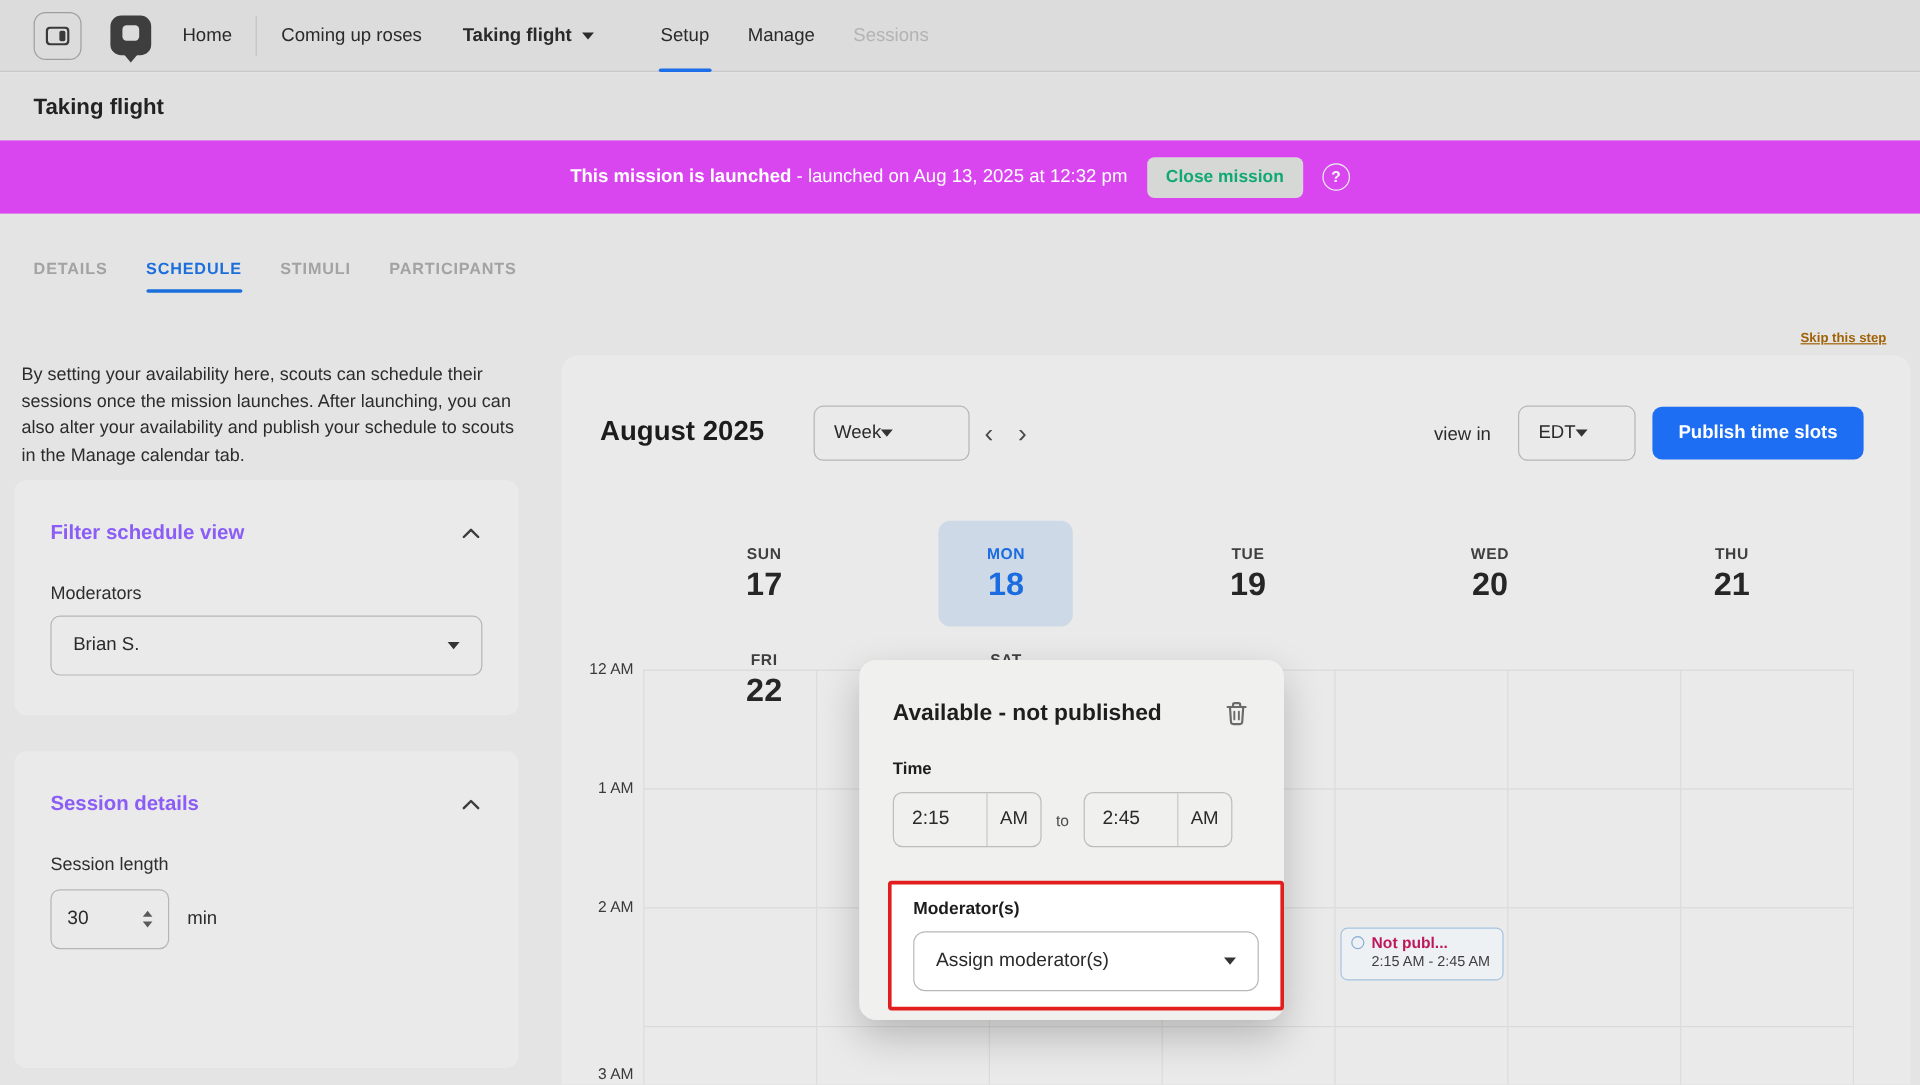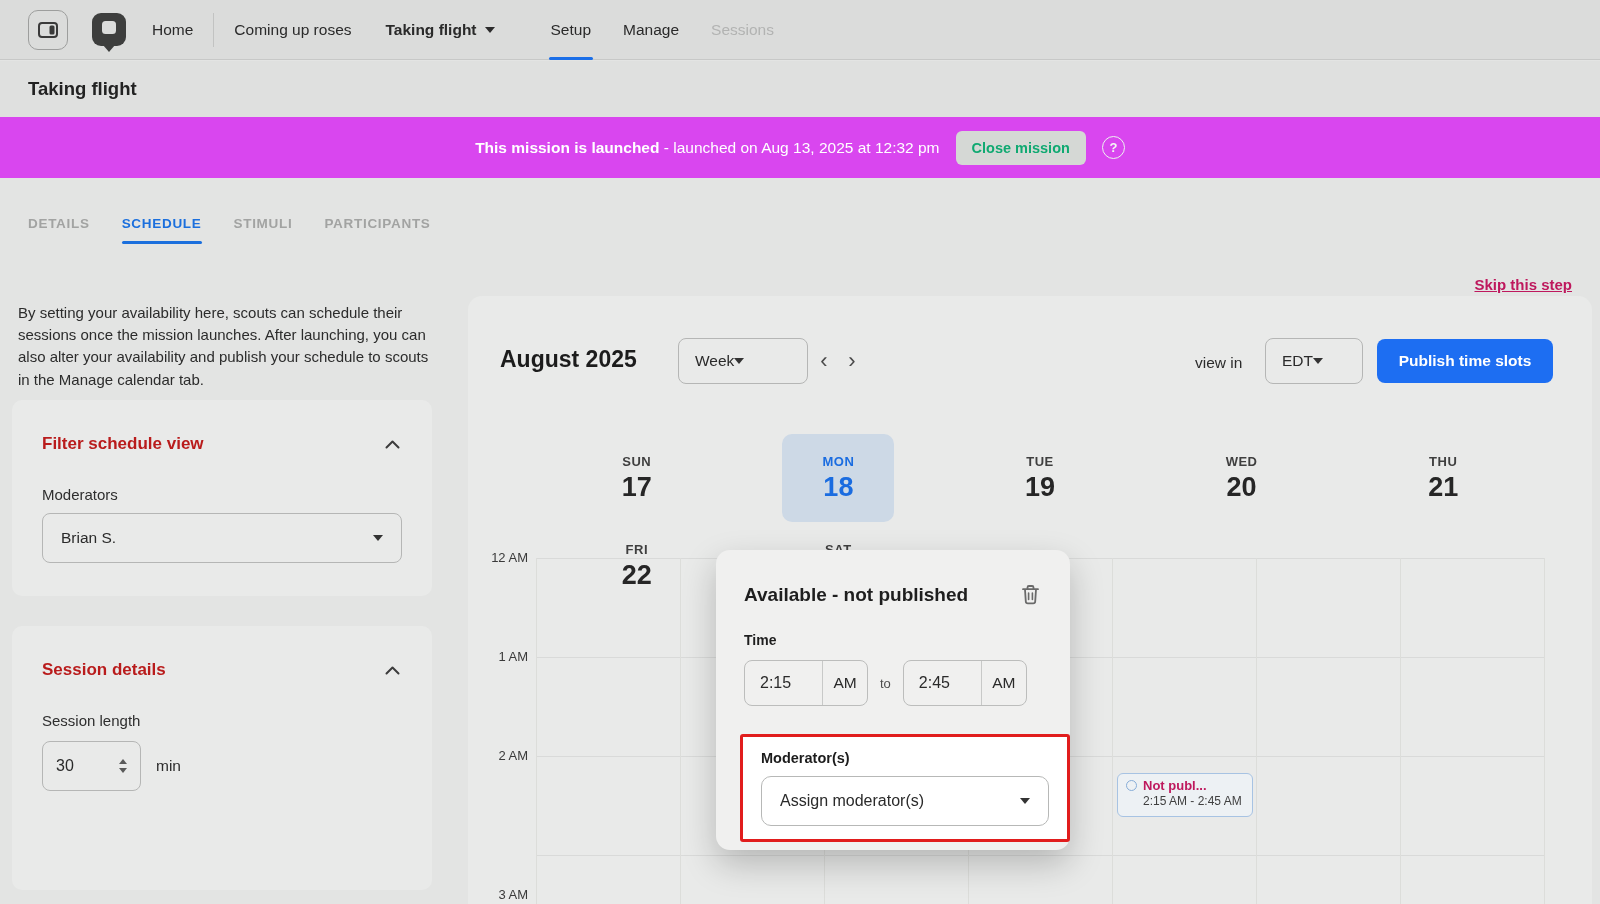--- a/index.html
+++ b/index.html
@@ -79,37 +79,37 @@
   .stab {
     position:relative; font-size:13.5px; font-weight:700; letter-spacing:.7px;
     color:#a2a3a2; text-decoration:none; cursor:pointer;
   }
   .stab.active { color:#1b6fdd; }
   .stab.active::after {
     content:""; position:absolute; left:0; right:0; bottom:-13px; height:3px;
     background:#1b6fdd; border-radius:2px;
   }
   .skip-link {
-    position:absolute; top:276px; right:28px; font-size:15px; font-weight:700;
-    color:#be185d; text-decoration:underline; cursor:pointer;margin-left:32px;
+    position:absolute; top:276px; right:28px; font-size:11px; font-weight:700;
+    color:#a16207; text-decoration:underline; cursor:pointer;margin-left:32px;
   }
 
   
   .intro {
     position:absolute; left:18px; top:302px; width:418px;
     font-size:15px; line-height:1.48; color:#2c2c2c;
   }
   .card {
     position:absolute; left:12px; width:420px; background:#e9eae9; border-radius:10px;
     padding:34px 30px 24px 30px;
   }
   .card-filter { top:400px; height:196px; }
   .card-session { top:626px; height:264px; }
   .card-head { display:flex; align-items:center; justify-content:space-between; }
-  .card-head h2 { font-size:17px; font-weight:700; color:#b91c1c; }
+  .card-head h2 { font-size:17px; font-weight:700; color:#8b5cf6; }
   .chev-btn { background:none; border:none; cursor:pointer; padding:2px; display:flex; }
   .field-label { font-size:15px; color:#2e2e2e; margin-top:32px; }
   .select {
     margin-top:10px; height:50px; border:1px solid #b5b6b5; border-radius:8px;
     display:flex; align-items:center; justify-content:space-between; padding:0 18px;
     font-size:15.5px; color:#2a2a2a; cursor:pointer; background:transparent;
   }
   .caret-sm { width:0; height:0; border-left:5px solid transparent; border-right:5px solid transparent; border-top:6px solid #333; }
   .length-row { display:flex; align-items:center; margin-top:12px; }
   .stepper {

